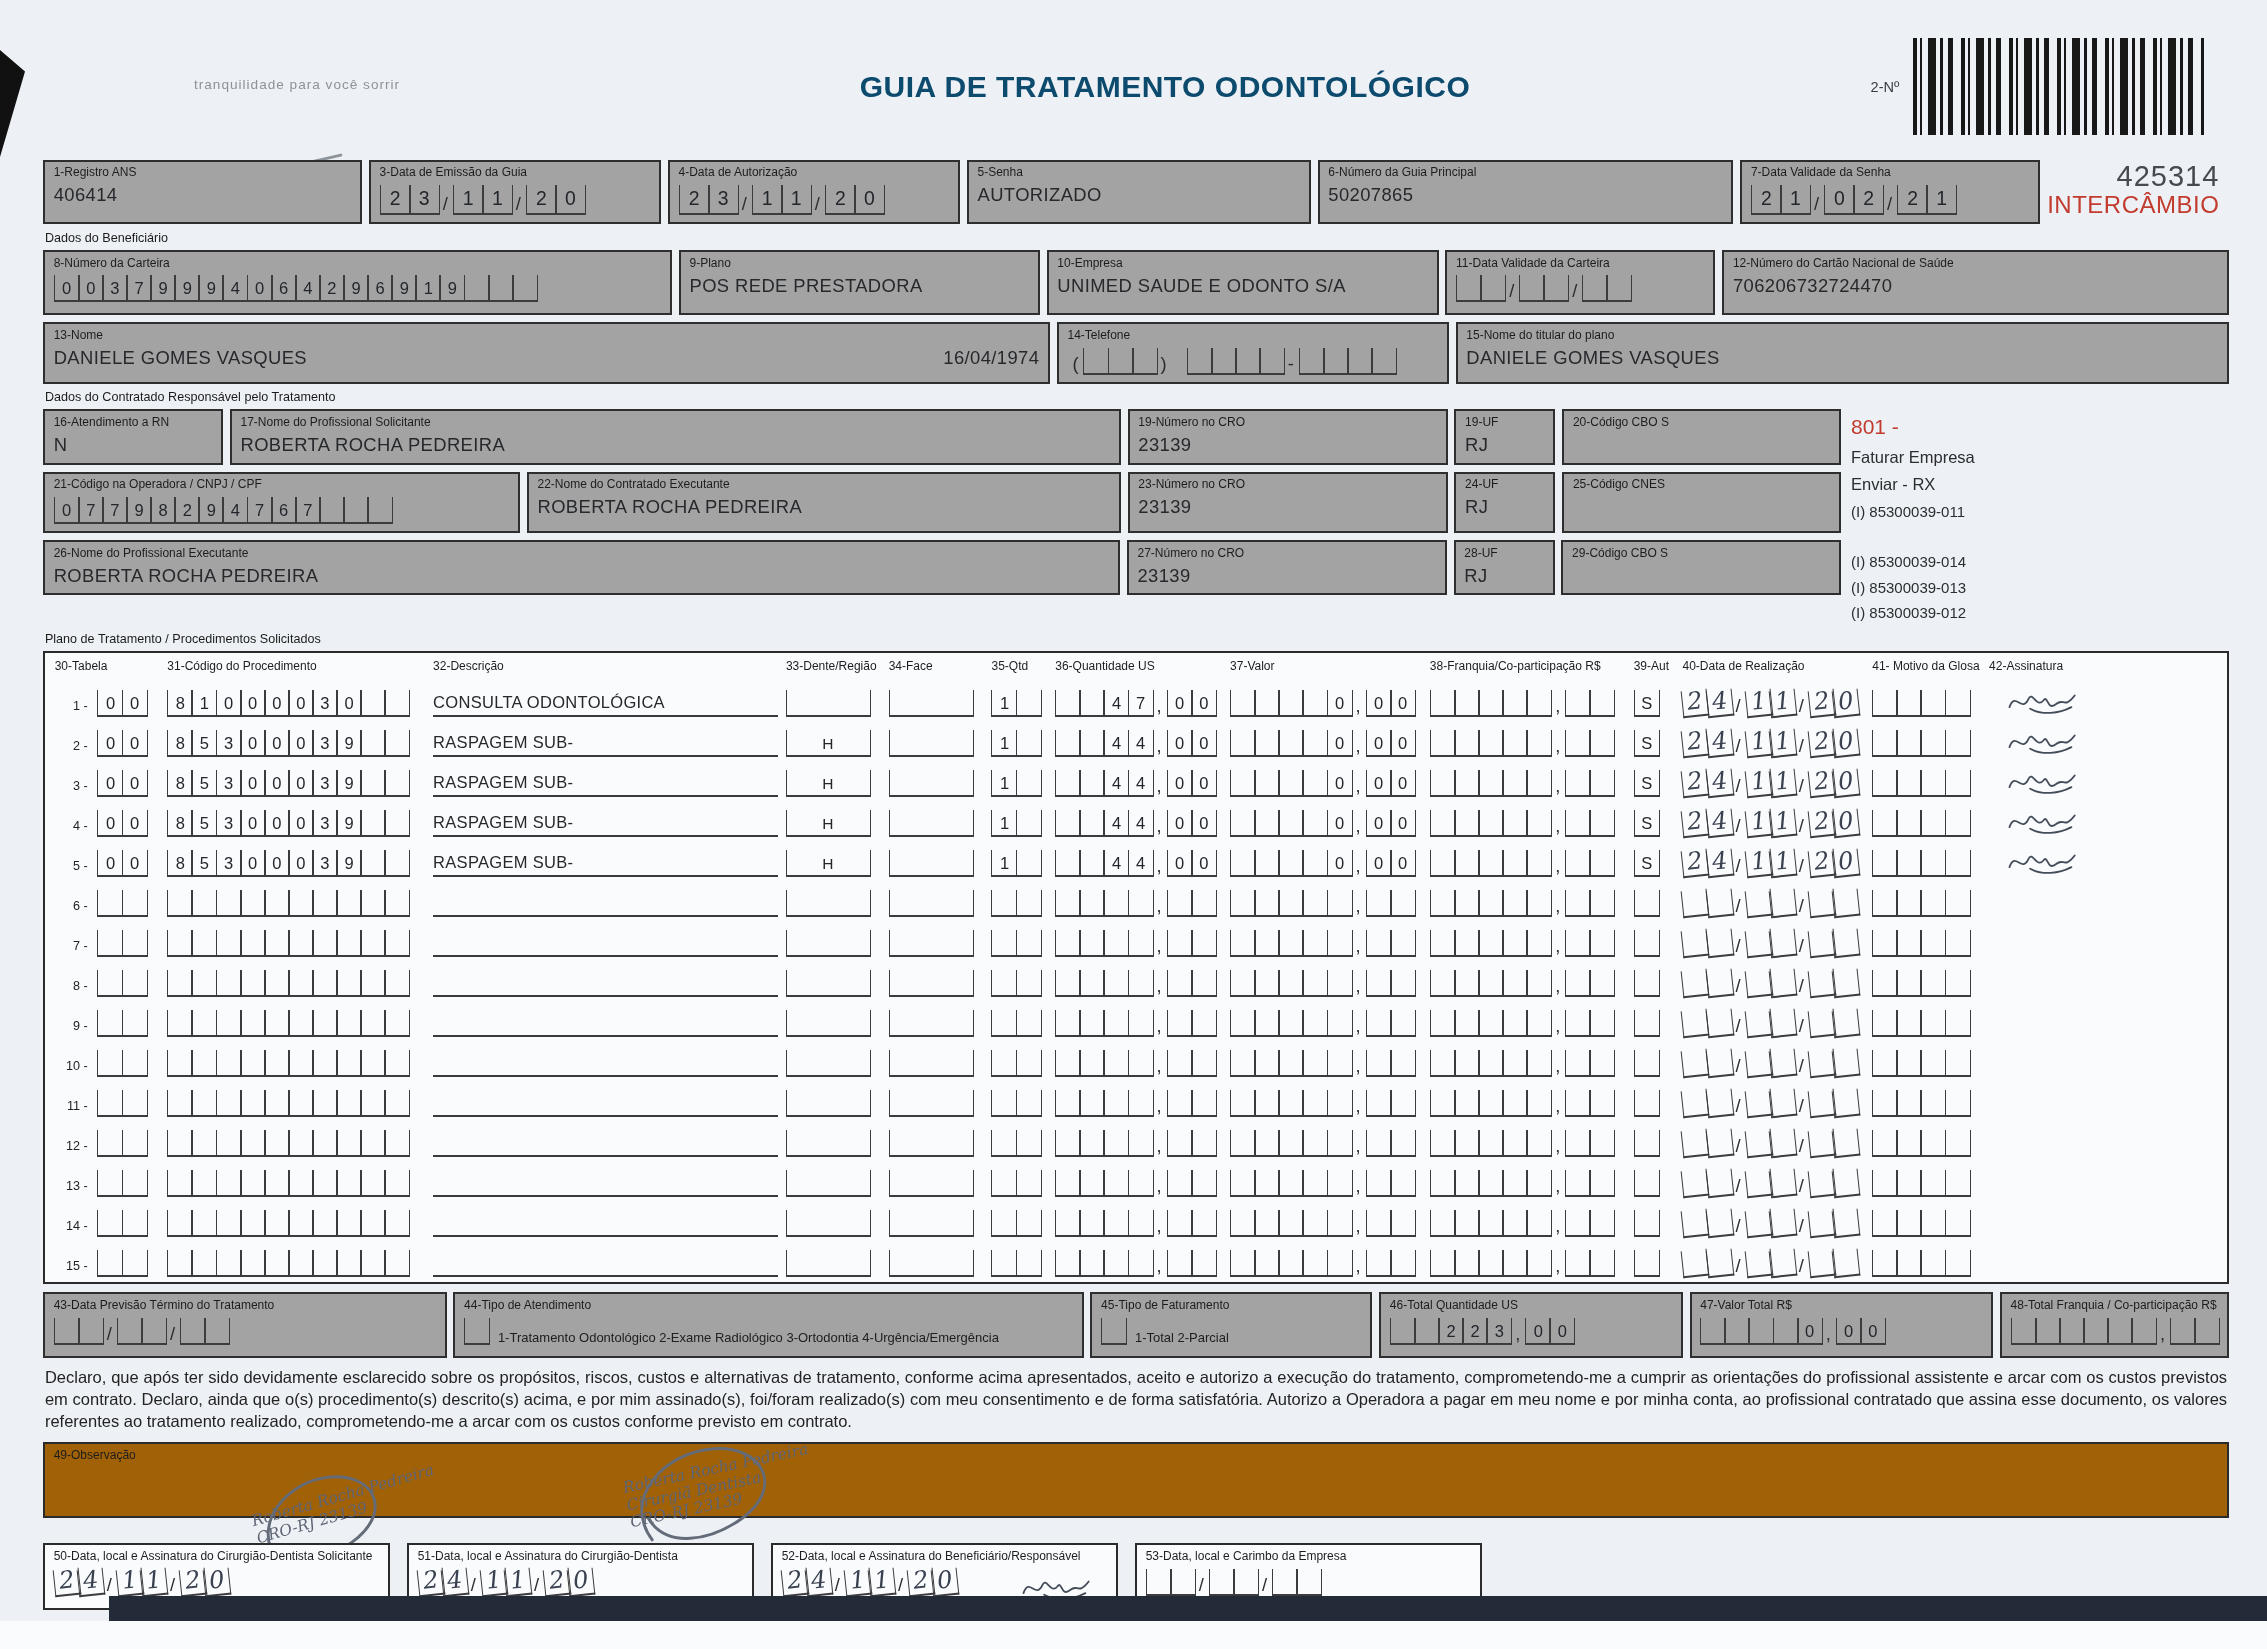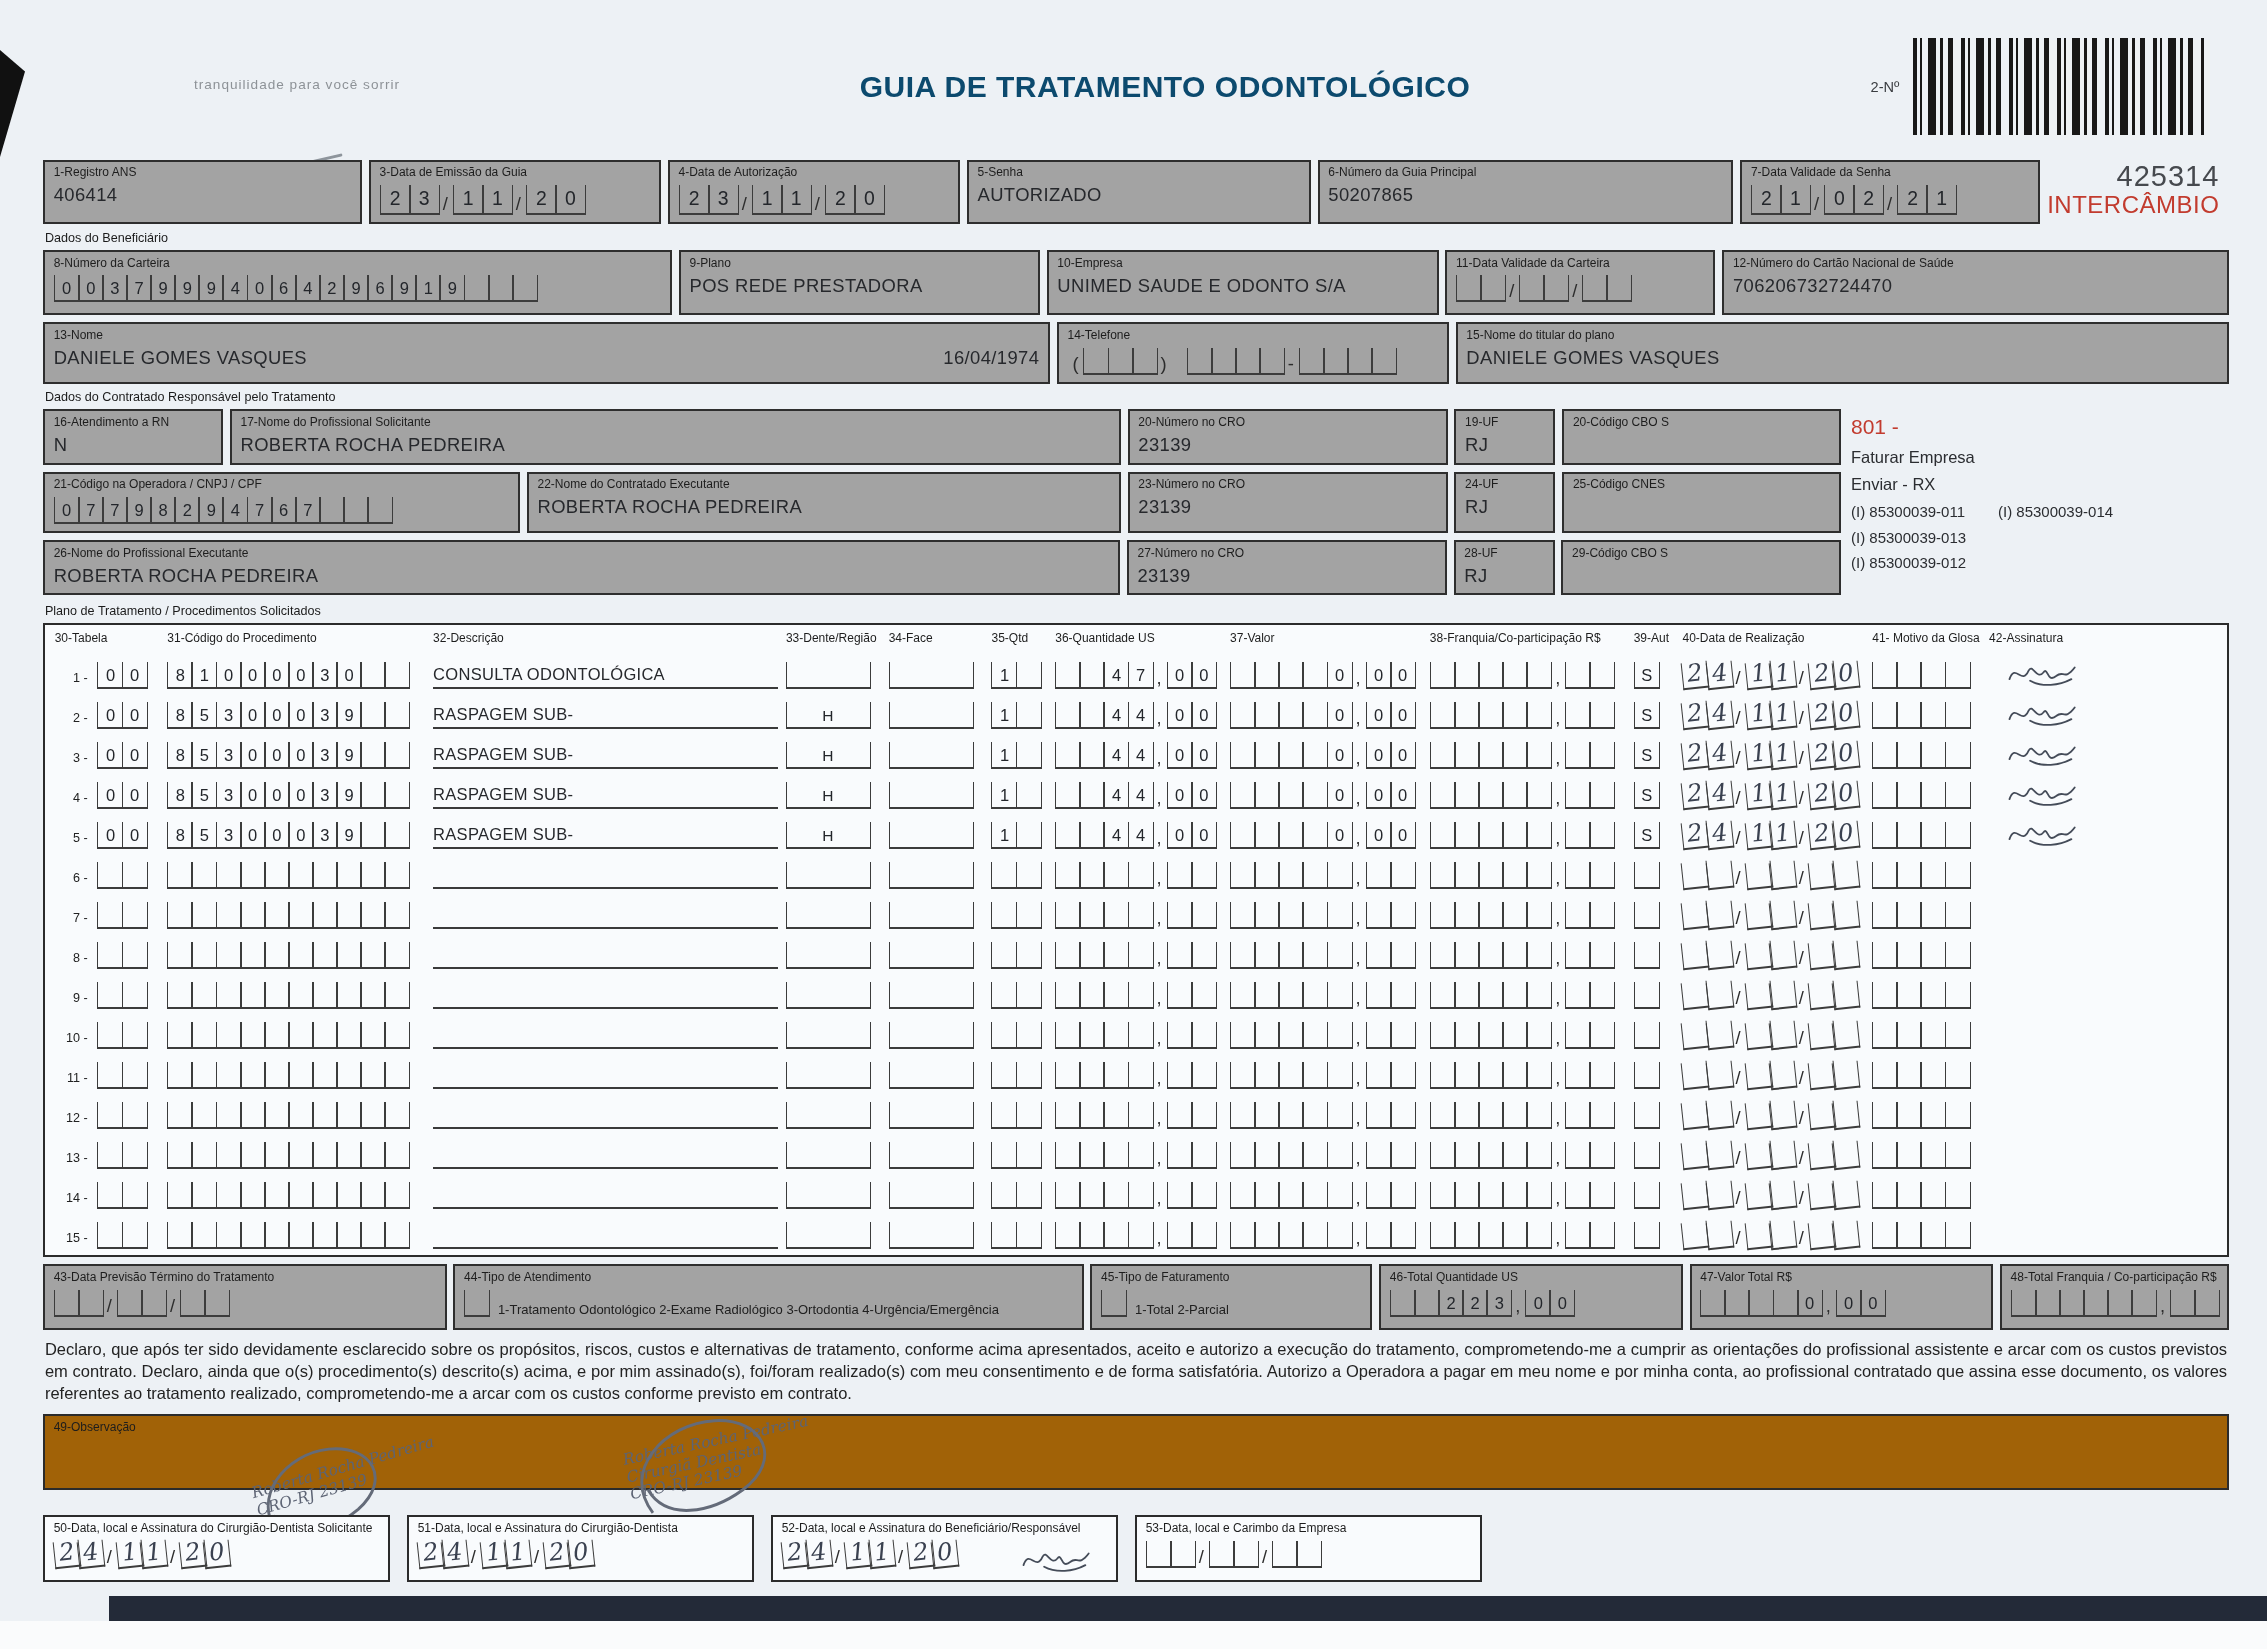--- a/index.html
+++ b/index.html
@@ -48,21 +48,21 @@
   .big .comb-cell{width:29px;height:28px;font-size:19.4px;}
   .comb-cell.hand{font-family:"DejaVu Serif",serif;font-style:italic;font-size:24px;color:#3a4150;
      transform:rotate(-6deg);line-height:23px;border-color:#3c3c3c;}
 
   
   .contr-wrap{display:flex;gap:9.7px;}
   .contr-left{flex:1;}
   .annot{width:378px;padding-top:5.8px;font-size:16.5px;color:#2b2d31;}
   .annot .red{color:#c23b2e;font-size:21px;}
   .annot div{margin-bottom:8.7px;}
-  .annot .refs{font-size:15px;display:flex;gap:33px;}
+  .annot .refs{font-size:15px;display:flex;gap:33px;flex-direction:column;}
   .annot .ref1{font-size:15px;}
 
   
   :root{--cols:35px 62px 258px 345px 95px 95px 56px 167px 192px 196px 41px 182px 109px 1fr;}
   .ptable{border:2.9px solid #2b2b2b;background:#f9fbfd;padding:3.9px 9.7px 5.8px;}
   .thead{display:grid;grid-template-columns:var(--cols);column-gap:7.8px;font-size:12px;color:#1d1d1d;
          padding:1.9px 0 3.9px;}
   .thead .h-tab{grid-column:1/3;}
   .trow{display:grid;grid-template-columns:var(--cols);column-gap:7.8px;align-items:end;height:40px;}
   .rnum{font-size:12.6px;color:#222;padding-bottom:3.9px;text-align:right;padding-right:1.9px;}
@@ -260,21 +260,21 @@
         <div class="frow">
           <div class="box" style="width:180px">
             <span class="lbl">16-Atendimento a RN</span>
             <span class="val">N</span>
           </div>
           <div class="box" style="width:891px">
             <span class="lbl">17-Nome do Profissional Solicitante</span>
             <span class="val">ROBERTA ROCHA PEDREIRA</span>
           </div>
           <div class="box" style="width:320px">
-            <span class="lbl">20-Número no CRO</span>
+            <span class="lbl">19-Número no CRO</span>
             <span class="val">23139</span>
           </div>
           <div class="box" style="width:101px">
             <span class="lbl">19-UF</span>
             <span class="val">RJ</span>
           </div>
           <div class="box" style="flex:1">
             <span class="lbl">20-Código CBO S</span>
             <span class="val"></span>
           </div>

